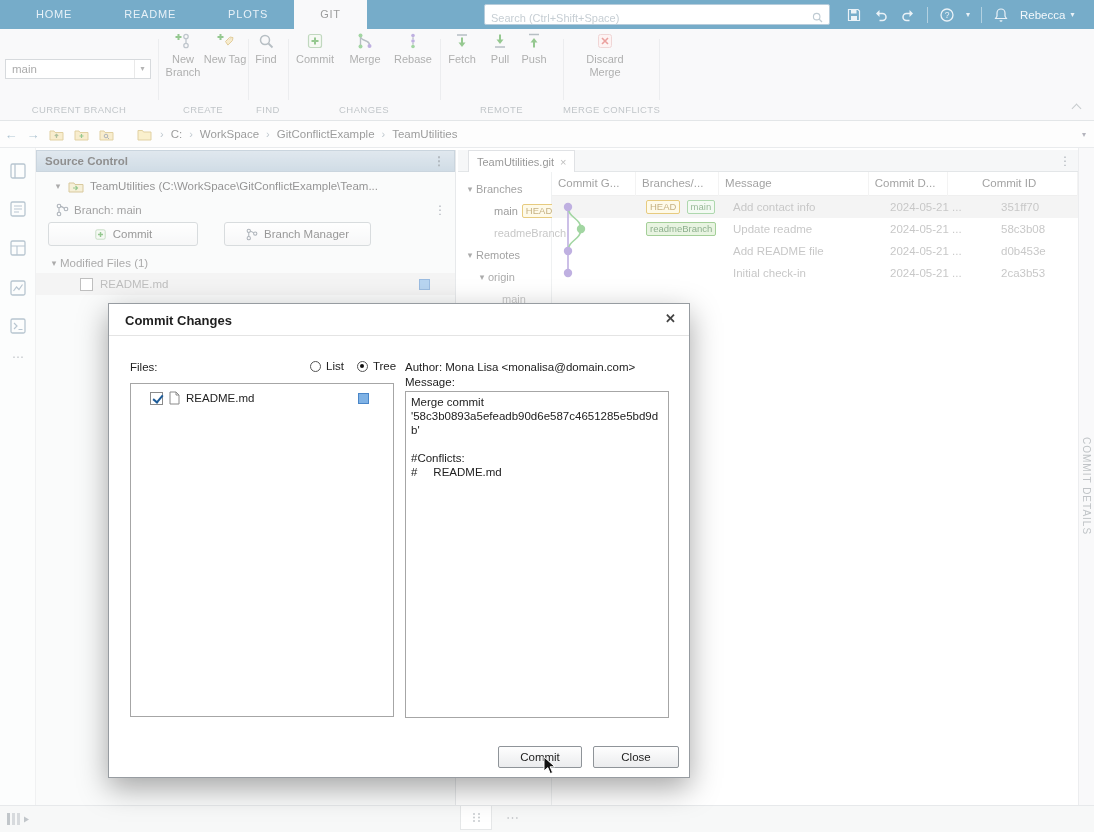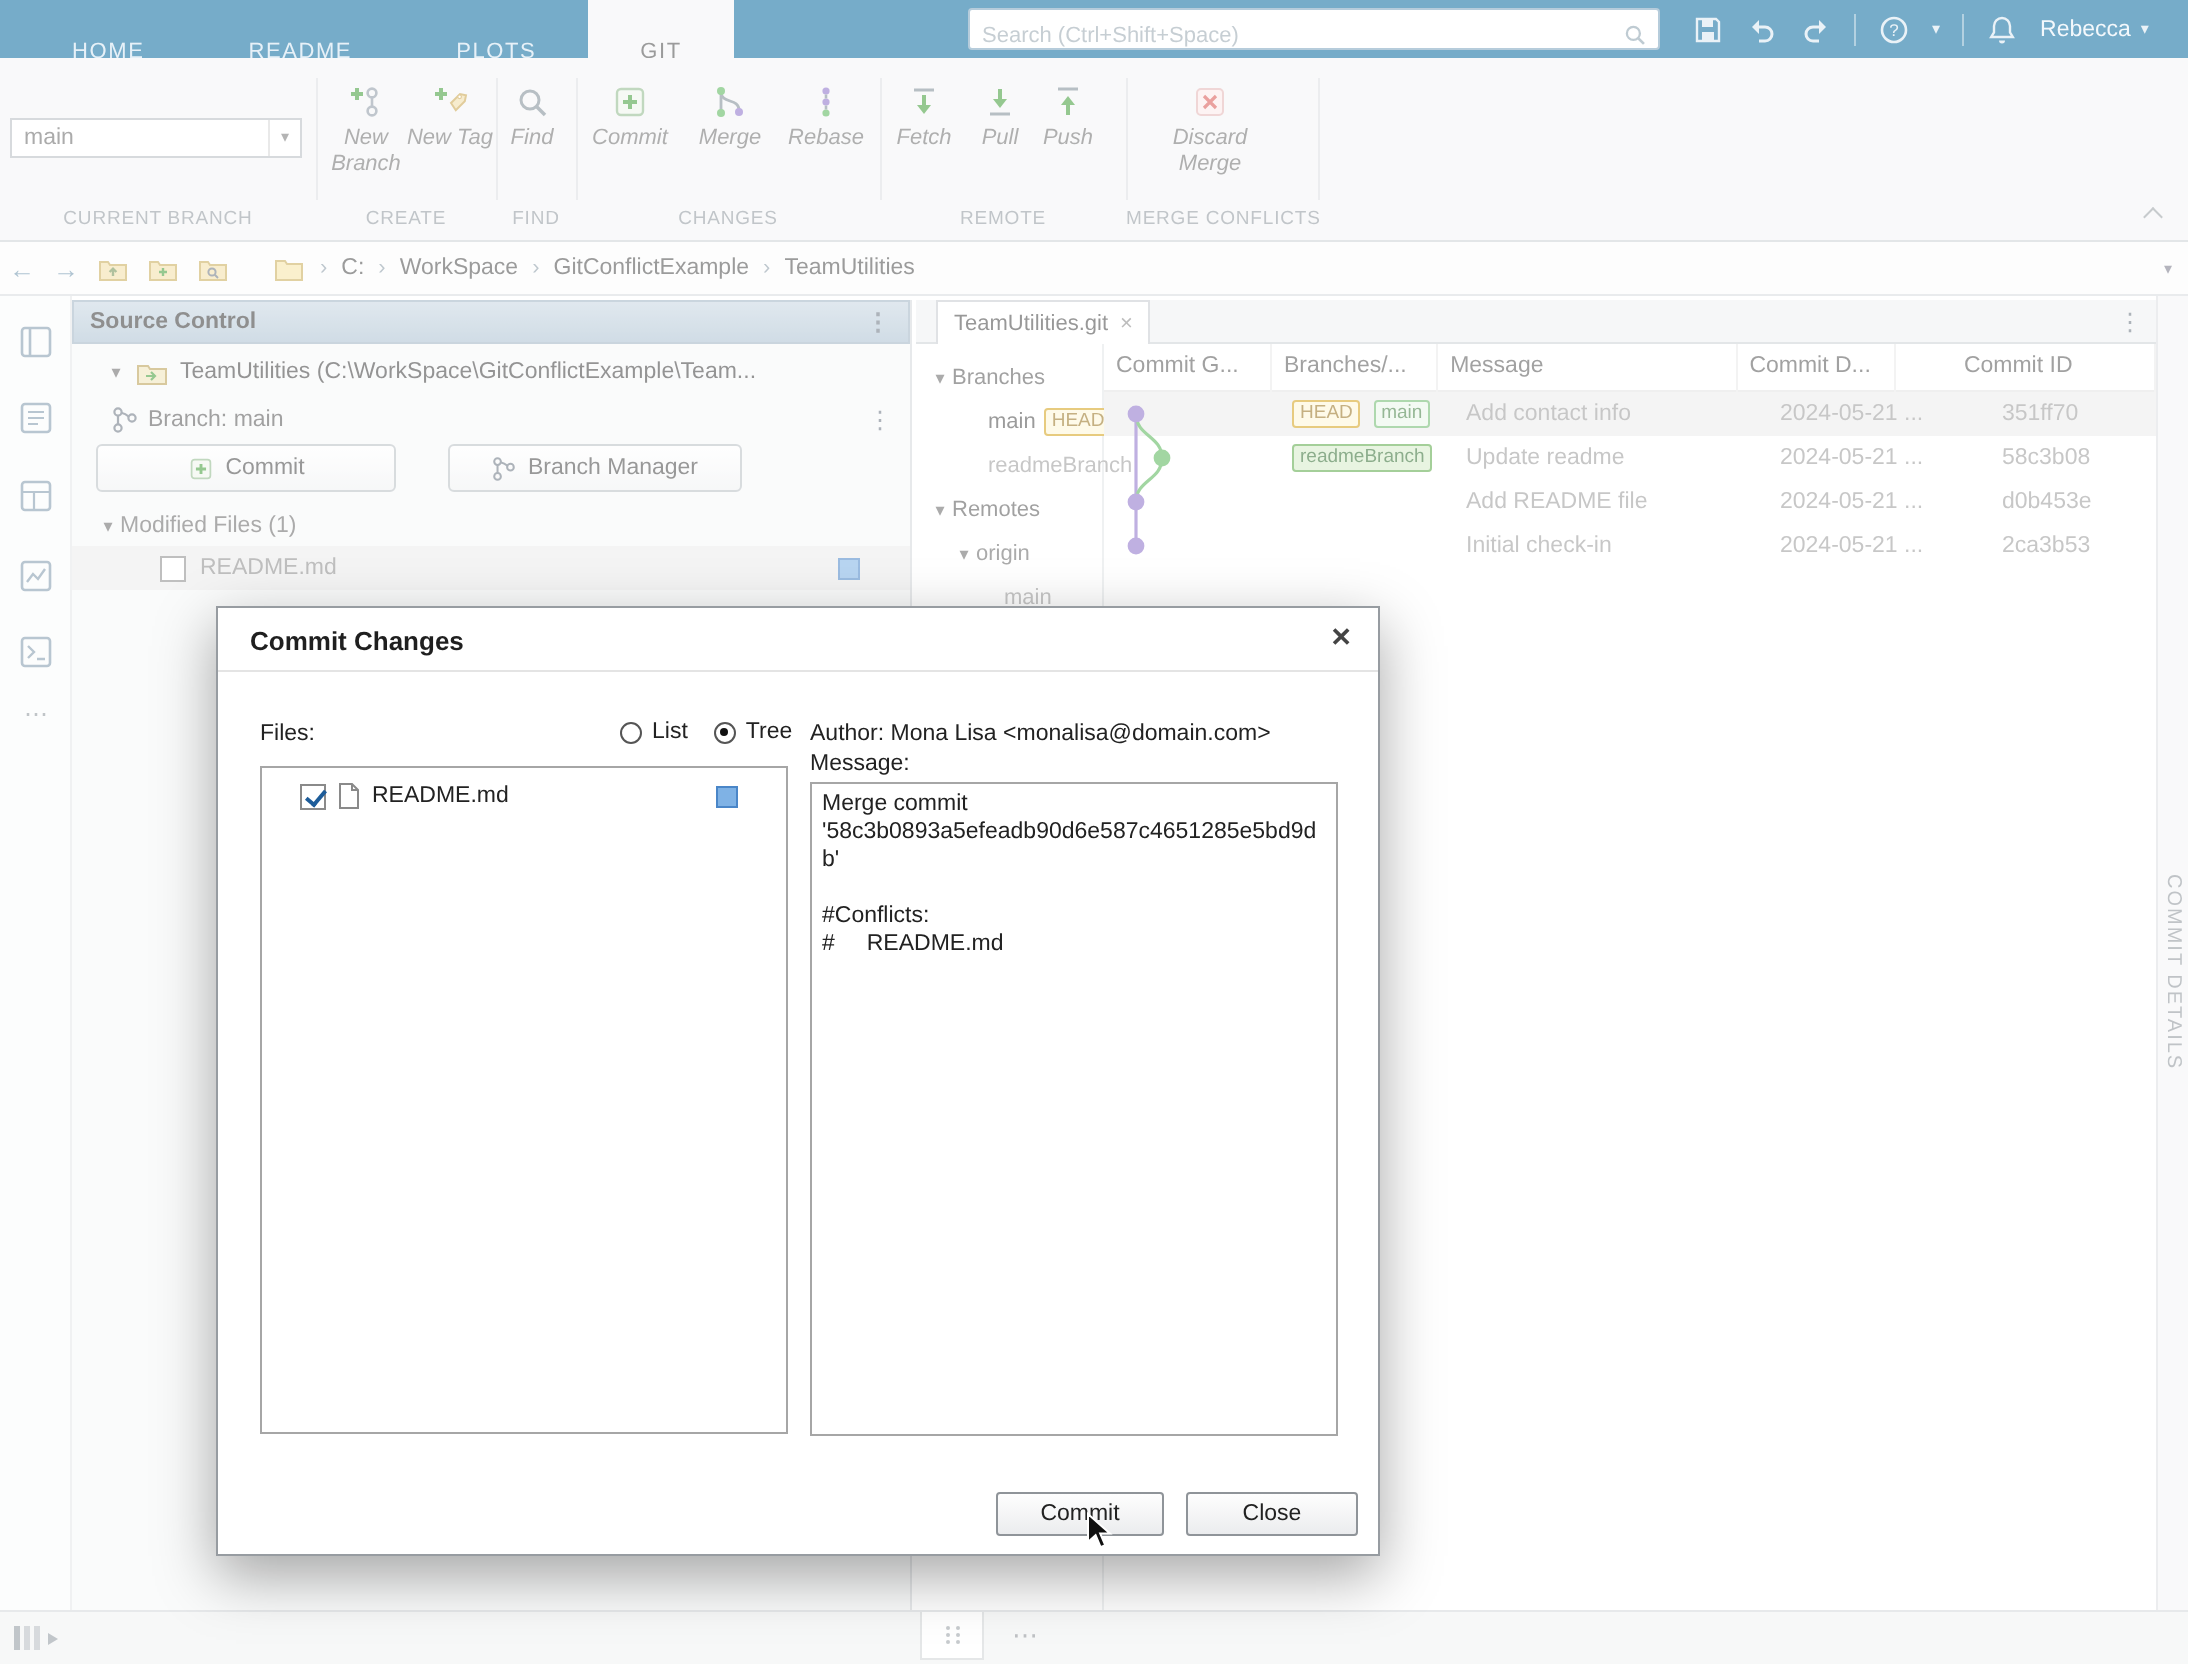--- a/index.html
+++ b/index.html
@@ -3,38 +3,38 @@
 <meta charset="utf-8">
 <style>
   *{margin:0;padding:0;box-sizing:border-box;}
   html,body{width:1094px;height:832px;overflow:hidden;}
   body{font-family:"Liberation Sans",sans-serif;background:#fff;position:relative;}
   .app{position:absolute;left:0;top:0;width:1094px;height:832px;}
 
   
   .topbar{position:absolute;left:0;top:0;width:1094px;height:29px;background:var(--accent,#06689d);}
   .tabs{position:absolute;left:10px;top:0;height:29px;display:flex;}
-  .tab{height:29px;line-height:29px;padding:12px 26px;font-size:11px;letter-spacing:.8px;color:#d4e6f2;cursor:default;}
+  .tab{height:29px;line-height:29px;padding:0 26px;font-size:11px;letter-spacing:.8px;color:#d4e6f2;cursor:default;}
   .tab.active{background:#f4f5f6;color:#4a4a4a;}
   .search{position:absolute;left:484px;top:4px;width:346px;height:21px;background:#fff;border:1px solid #7ba2bd;border-radius:2px;display:flex;align-items:flex-end;}
   .search input{flex:1;border:none;outline:none;font:11px "Liberation Sans",sans-serif;color:#444;padding:0 6px;background:transparent;}
   .search input::placeholder{color:#98a6b0;}
   .tb-right{position:absolute;left:842px;top:0;width:252px;height:29px;display:flex;align-items:center;gap:11px;padding-left:4px;}
   .tic{width:16px;height:16px;display:block;}
   .tb-sep{width:1px;height:16px;background:rgba(255,255,255,.45);}
   .tb-user{display:flex;align-items:center;gap:5px;color:#eaf3f9;font-size:11.5px;}
   .caret{font-size:8px;color:#d9e7f1;}
 
   
   .ribbon{position:absolute;left:0;top:29px;width:1094px;height:92px;background:#f4f5f6;border-bottom:1px solid #cdd2d6;}
   .sec-label{position:absolute;bottom:5px;font-size:9.5px;color:#8e969d;text-align:center;letter-spacing:.4px;white-space:nowrap;}
   .rdiv{position:absolute;top:10px;bottom:20px;width:1px;background:#dcdfe2;}
   .combo{position:absolute;left:5px;top:30px;width:146px;height:20px;background:#fff;border:1px solid #b6bcc1;display:flex;align-items:center;font-size:11.5px;color:#666;padding-left:6px;}
   .combo .cc{margin-left:auto;width:16px;text-align:center;color:#777;font-size:8px;border-left:1px solid #d7d7d7;align-self:stretch;line-height:18px;}
-  .rbtn{position:absolute;top:13px;text-align:center;cursor:default;font-style:italic;}
+  .rbtn{position:absolute;top:3px;text-align:center;cursor:default;}
   .ric{width:18px;height:18px;display:block;margin:0 auto;}
   .rbtn .lbl{margin-top:3px;font-size:11px;line-height:12.5px;color:#6e6e6e;}
   .collapse-chevron{position:absolute;right:14px;bottom:8px;width:7px;height:7px;border-left:1.5px solid #9aa0a5;border-top:1.5px solid #9aa0a5;transform:rotate(45deg);}
 
   
   .addrbar{position:absolute;left:0;top:121px;width:1094px;height:27px;background:#fbfcfc;border-bottom:1px solid #d8dbde;display:flex;align-items:center;}
   .nav-arrow{font-size:13px;color:#6f94ad;width:22px;text-align:center;}
   .abic{width:15px;height:14px;margin:0 5px;display:block;}
   .crumb{font-size:11.5px;color:#4a4a4a;margin:0 4px;white-space:nowrap;}
   .csep{font-size:11px;color:#8a9aa6;margin:0 3px;}

